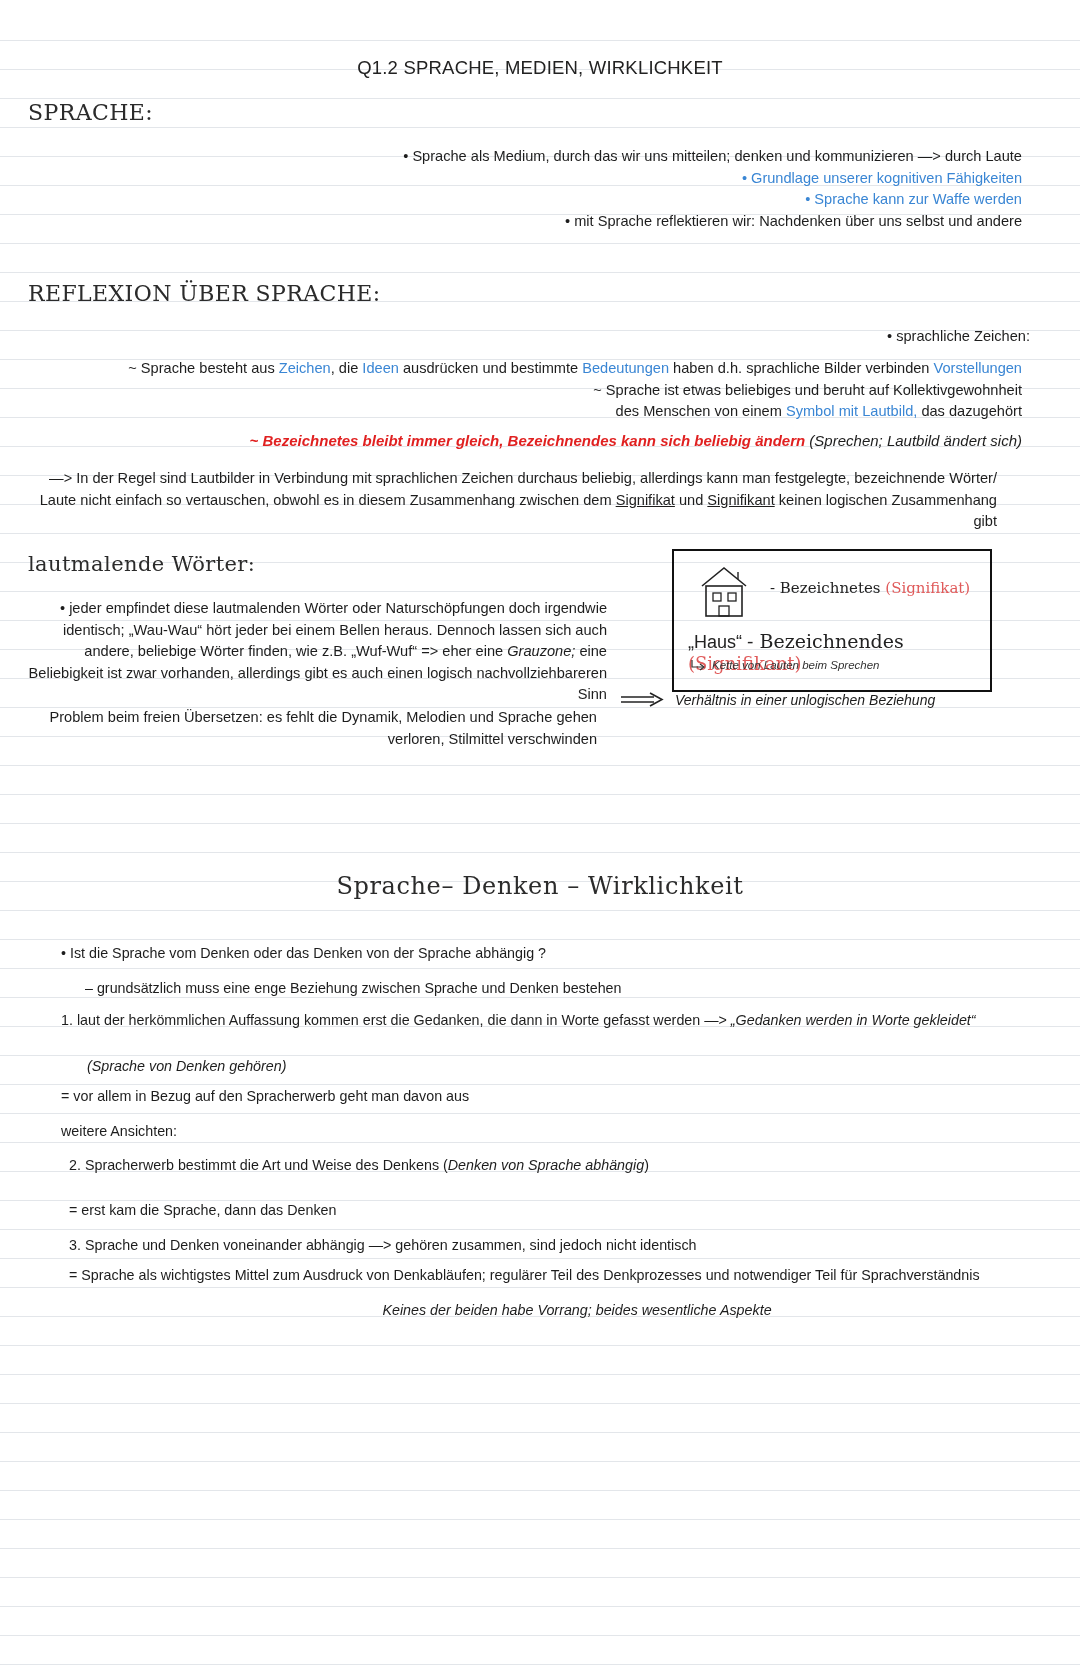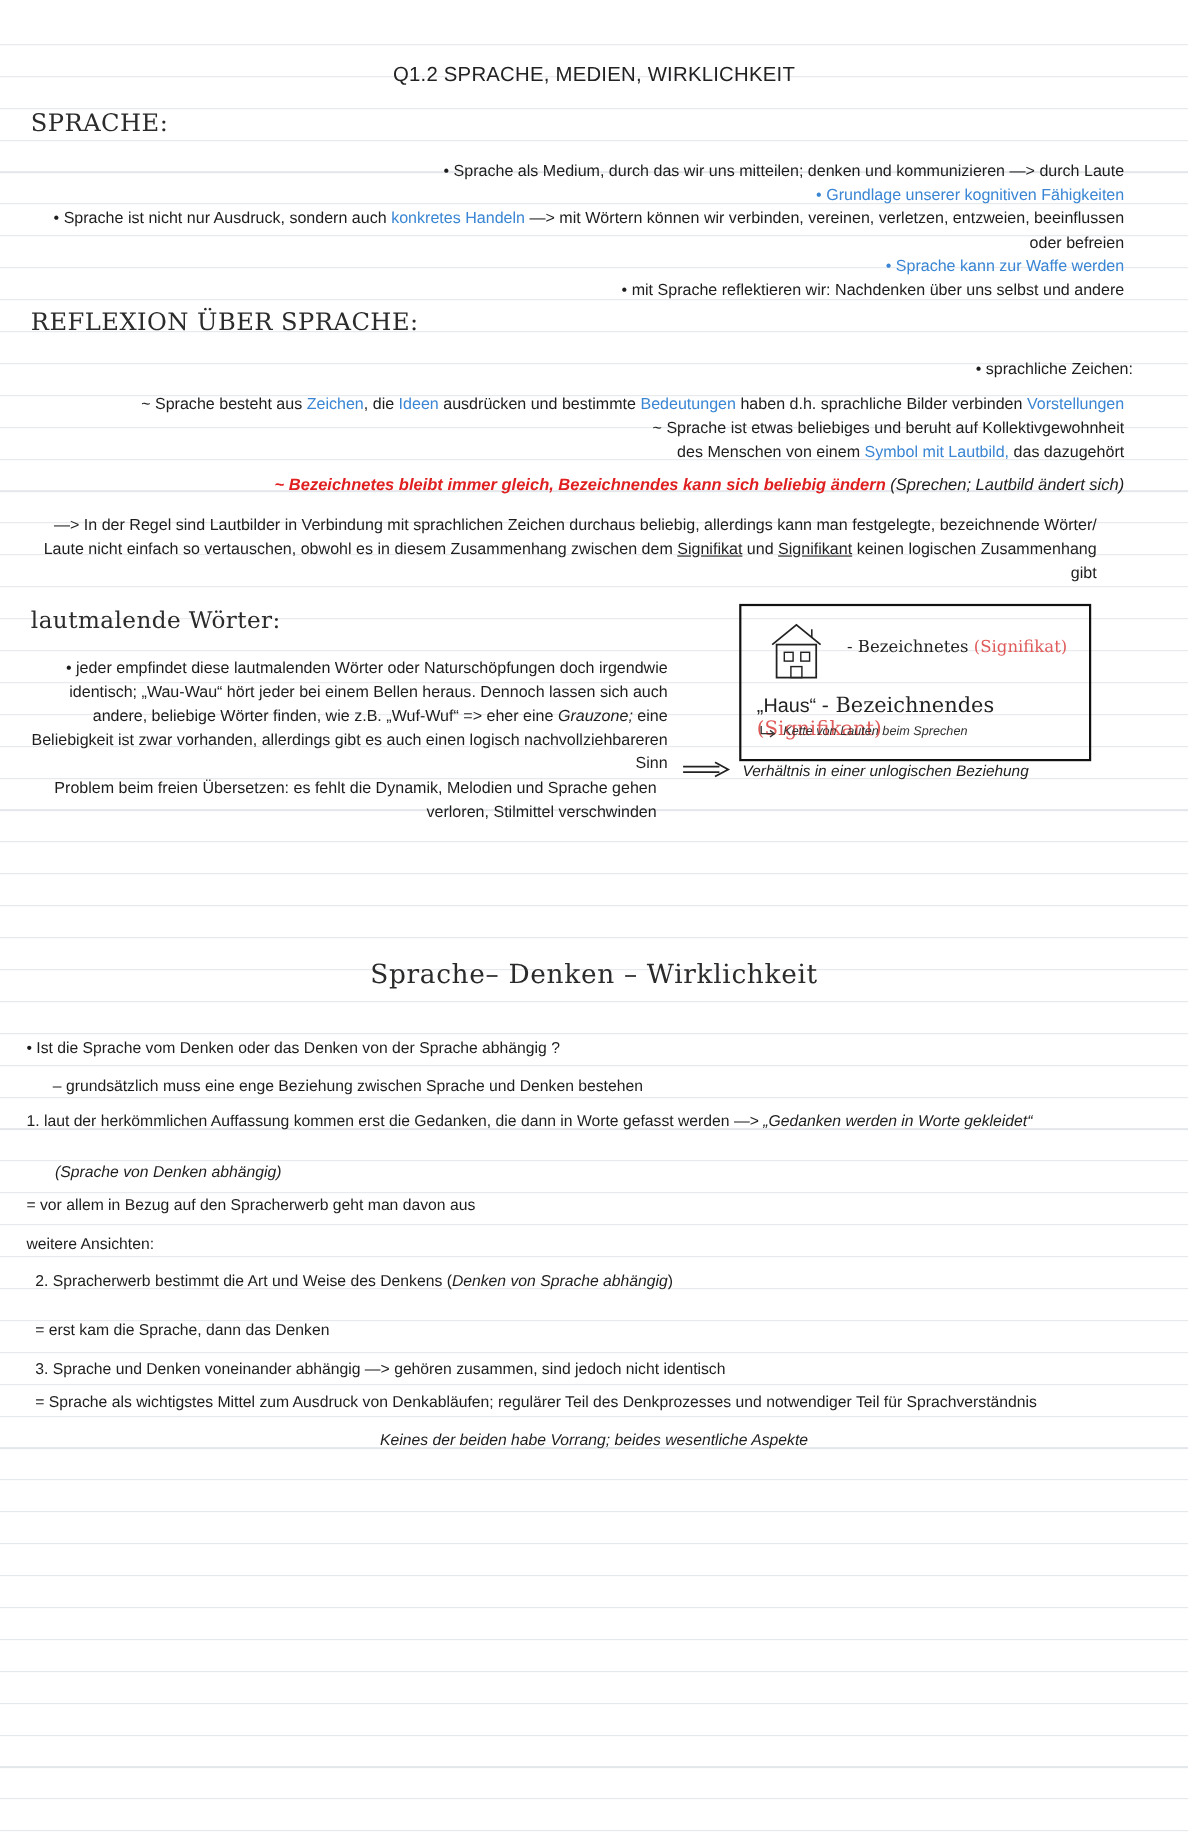--- a/index.html
+++ b/index.html
@@ -111,21 +111,21 @@
     font-size: 19px;
     text-align: right;
   }
   .sig { color: #e05a5a; font-family: "DejaVu Serif", "Liberation Serif", serif; }
   .dg-row3 {
     position: absolute; top: 108px; left: 16px;
     font-size: 11.5px; color: #333;
     display: flex; align-items: center; gap: 6px; font-style: italic;
   }
 
-  .sdw-block { position: absolute; font-size: 14.3px; line-height: 21px; color: #1d1d1d; }
+  .sdw-block { position: absolute; font-size: 14.3px; line-height: 21px; color: #1d1d1d; margin-left: 37px; }
   #s1 { top: 943px; left: 24px; width: 1000px; }
   #s2 { top: 978px; left: 48px; width: 1000px; }
   #s3 { top: 1010px; left: 24px; width: 1010px; }
   #s4 { top: 1056px; left: 24px; width: 1000px; }
   #s5 { top: 1086px; left: 24px; width: 1000px; }
   #s6 { top: 1121px; left: 24px; width: 1000px; }
   #s7 { top: 1155px; left: 32px; width: 1000px; }
   #s8 { top: 1200px; left: 24px; width: 1010px; }
   #s9 { top: 1235px; left: 32px; width: 1010px; }
   #s10 { top: 1266px; left: 0px; width: 1080px; text-align: center; }
@@ -139,23 +139,20 @@
 
 <div class="page">
 
   <div class="doc-title">Q1.2 SPRACHE, MEDIEN, WIRKLICHKEIT</div>
 
   <div class="section-heading h-sprache">SPRACHE:</div>
 
   <div class="block" id="b1">
     <div><span>• Sprache als Medium, durch das wir uns mitteilen; denken und kommunizieren —&gt; durch Laute</span></div>
     <div class="blue"><span>• Grundlage unserer kognitiven Fähigkeiten</span></div>
-    <div>
-      <span>• Sprache ist nicht nur Ausdruck, sondern auch </span><span class="blue">konkretes Handeln</span><span>  —&gt; mit Wörtern können wir verbinden, vereinen, verletzen, entzweien, beeinflussen oder befreien</span>
-    </div>
     <div class="blue"><span>• Sprache kann zur Waffe werden</span></div>
     <div><span>• mit Sprache reflektieren wir: Nachdenken über uns selbst und andere</span></div>
   </div>
 
   <div class="section-heading h-reflexion">REFLEXION ÜBER SPRACHE:</div>
 
   <div class="block" id="b2">• sprachliche Zeichen:</div>
 
   <div class="block" id="b3">
     <div>
@@ -226,21 +223,21 @@
   <div class="sdw-block" id="s1">• Ist die Sprache vom Denken oder das Denken von der Sprache abhängig ?</div>
 
   <div class="sdw-block" id="s2">
     <span>– grundsätzlich </span><span class="bold">muss</span><span> eine enge Beziehung zwischen Sprache und Denken bestehen</span>
   </div>
 
   <div class="sdw-block" id="s3">
     <span class="bold">1.</span><span> laut der herkömmlichen Auffassung kommen erst die Gedanken, die dann in Worte gefasst werden —&gt; </span><span class="ital">„Gedanken werden in Worte gekleidet“</span>
   </div>
   <div class="sdw-block" id="s4">
-    <span class="ind" style="width:26px"></span><span class="ital bold">(Sprache von Denken abhängig)</span>
+    <span class="ind" style="width:26px"></span><span class="ital bold">(Sprache von Denken gehören)</span>
   </div>
 
   <div class="sdw-block" id="s6">weitere Ansichten:</div>
   <div class="sdw-block" id="s5">= vor allem in Bezug auf den Spracherwerb geht man davon aus</div>
 
   <div class="sdw-block" id="s7">
     <span class="bold">2.</span><span> Spracherwerb bestimmt die Art und Weise des Denkens (</span><span class="ital">Denken von Sprache abhängig</span><span>)</span>
   </div>
   <div class="sdw-block" id="s8">
     <span class="ind" style="width:8px"></span><span>= erst kam die Sprache, dann das Denken</span>

